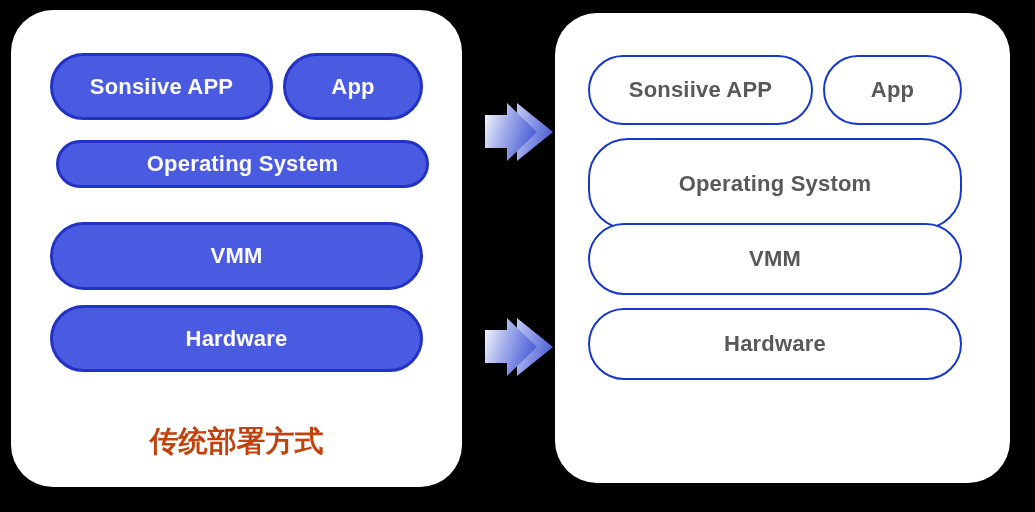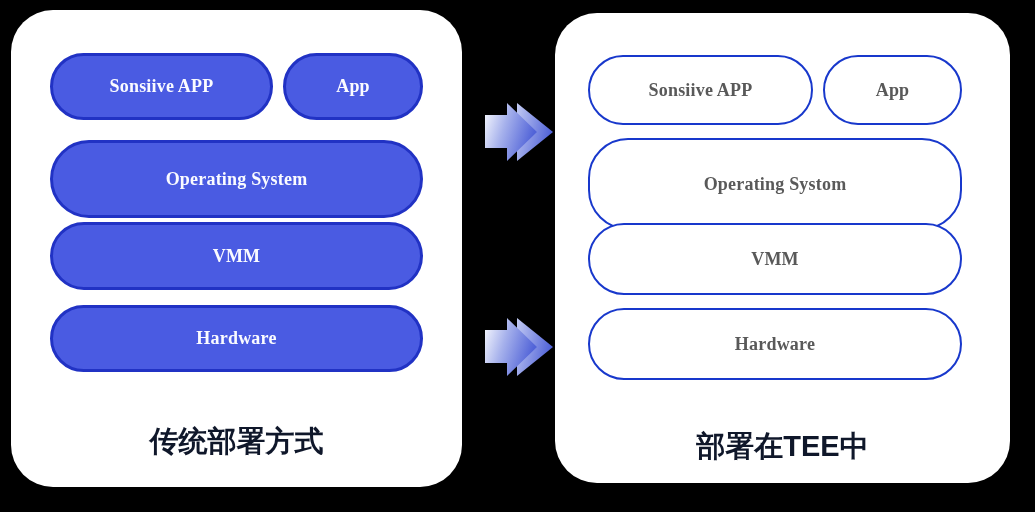--- a/index.html
+++ b/index.html
@@ -23,59 +23,58 @@
   }
   .panel-left  { left: 11px;  top: 10px; width: 451px; height: 477px; }
   .panel-right { left: 555px; top: 13px; width: 455px; height: 470px; }
 
   .pill {
     position: absolute;
     border-radius: 40px;
     display: flex;
     align-items: center;
     justify-content: center;
-    font-size: 18px;
+    font-size: 22px;
     font-weight: bold;
     letter-spacing: 0.2px;
     box-sizing: border-box;
-    font-family: Liberation Serif, serif;
   }
   .pill-solid {
     background: #4A5BE2;
     border: 3px solid #2132C4;
     color: #FAFBFF;
   }
   .pill-outline {
     background: #FFFFFF;
     border: 2px solid #1838CC;
     color: #595959;
   }
 
   
   .L-sonsiive { left: 39px;  top: 43px;  width: 223px; height: 67px; }
   .L-app      { left: 272px; top: 43px;  width: 140px; height: 67px; }
-  .L-os       { left: 39px;  top: 130px; width: 373px; height: 78px; }
+  .L-os       { left: 45px;  top: 130px; width: 373px; height: 48px; }
   .L-vmm      { left: 39px;  top: 212px; width: 373px; height: 68px; }
   .L-hw       { left: 39px;  top: 295px; width: 373px; height: 67px; }
 
   
   .R-sonsiive { left: 33px;  top: 42px;  width: 225px; height: 70px; }
   .R-app      { left: 268px; top: 42px;  width: 139px; height: 70px; }
   .R-os       { left: 33px;  top: 125px; width: 374px; height: 92px; }
   .R-vmm      { left: 33px;  top: 210px; width: 374px; height: 72px; }
   .R-hw       { left: 33px;  top: 295px; width: 374px; height: 72px; }
 
   .panel-title {
     position: absolute;
     left: 0;
     width: 100%;
     text-align: center;
     font-size: 29px;
     font-weight: bold;
-    color: #0f172a;
+    color: #c2410c;
   }
   .panel-left  .panel-title { top: 412px; }
   .panel-right .panel-title { top: 414px; }
 
   .arrow {
     position: absolute;
     width: 68px;
     height: 58px;
   }
   .arrow-1 { left: 485px; top: 103px; }
@@ -146,16 +145,15 @@
     </div>
     <div class="pill pill-outline R-os">
       <span>Operating Systom</span>
     </div>
     <div class="pill pill-outline R-vmm">
       <span>VMM</span>
     </div>
     <div class="pill pill-outline R-hw">
       <span>Hardware</span>
     </div>
-    <div class="panel-title">部署在TEE中</div>
   </div>
 
 </div>
 
 </body></html>

